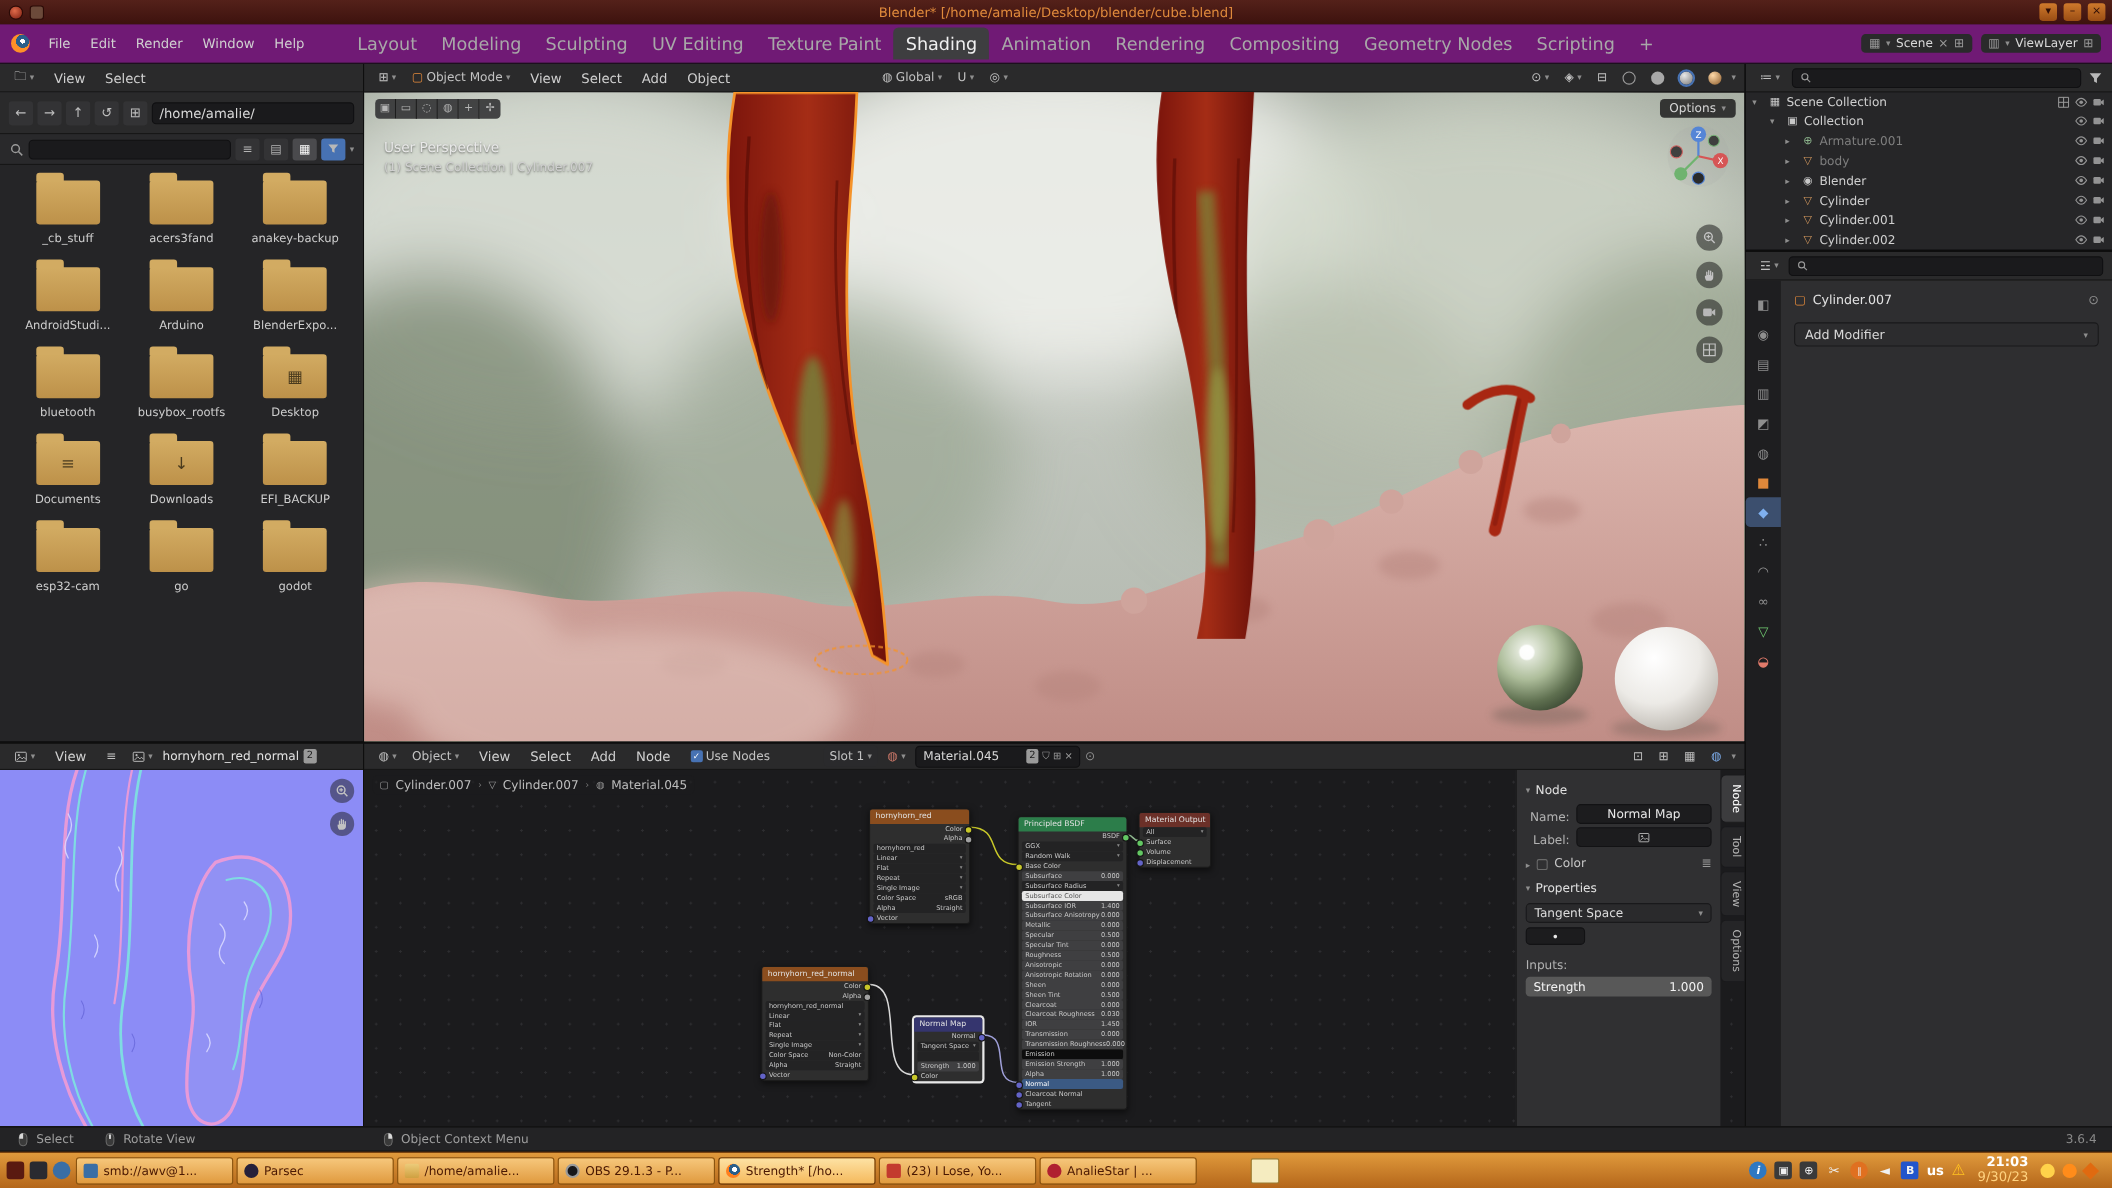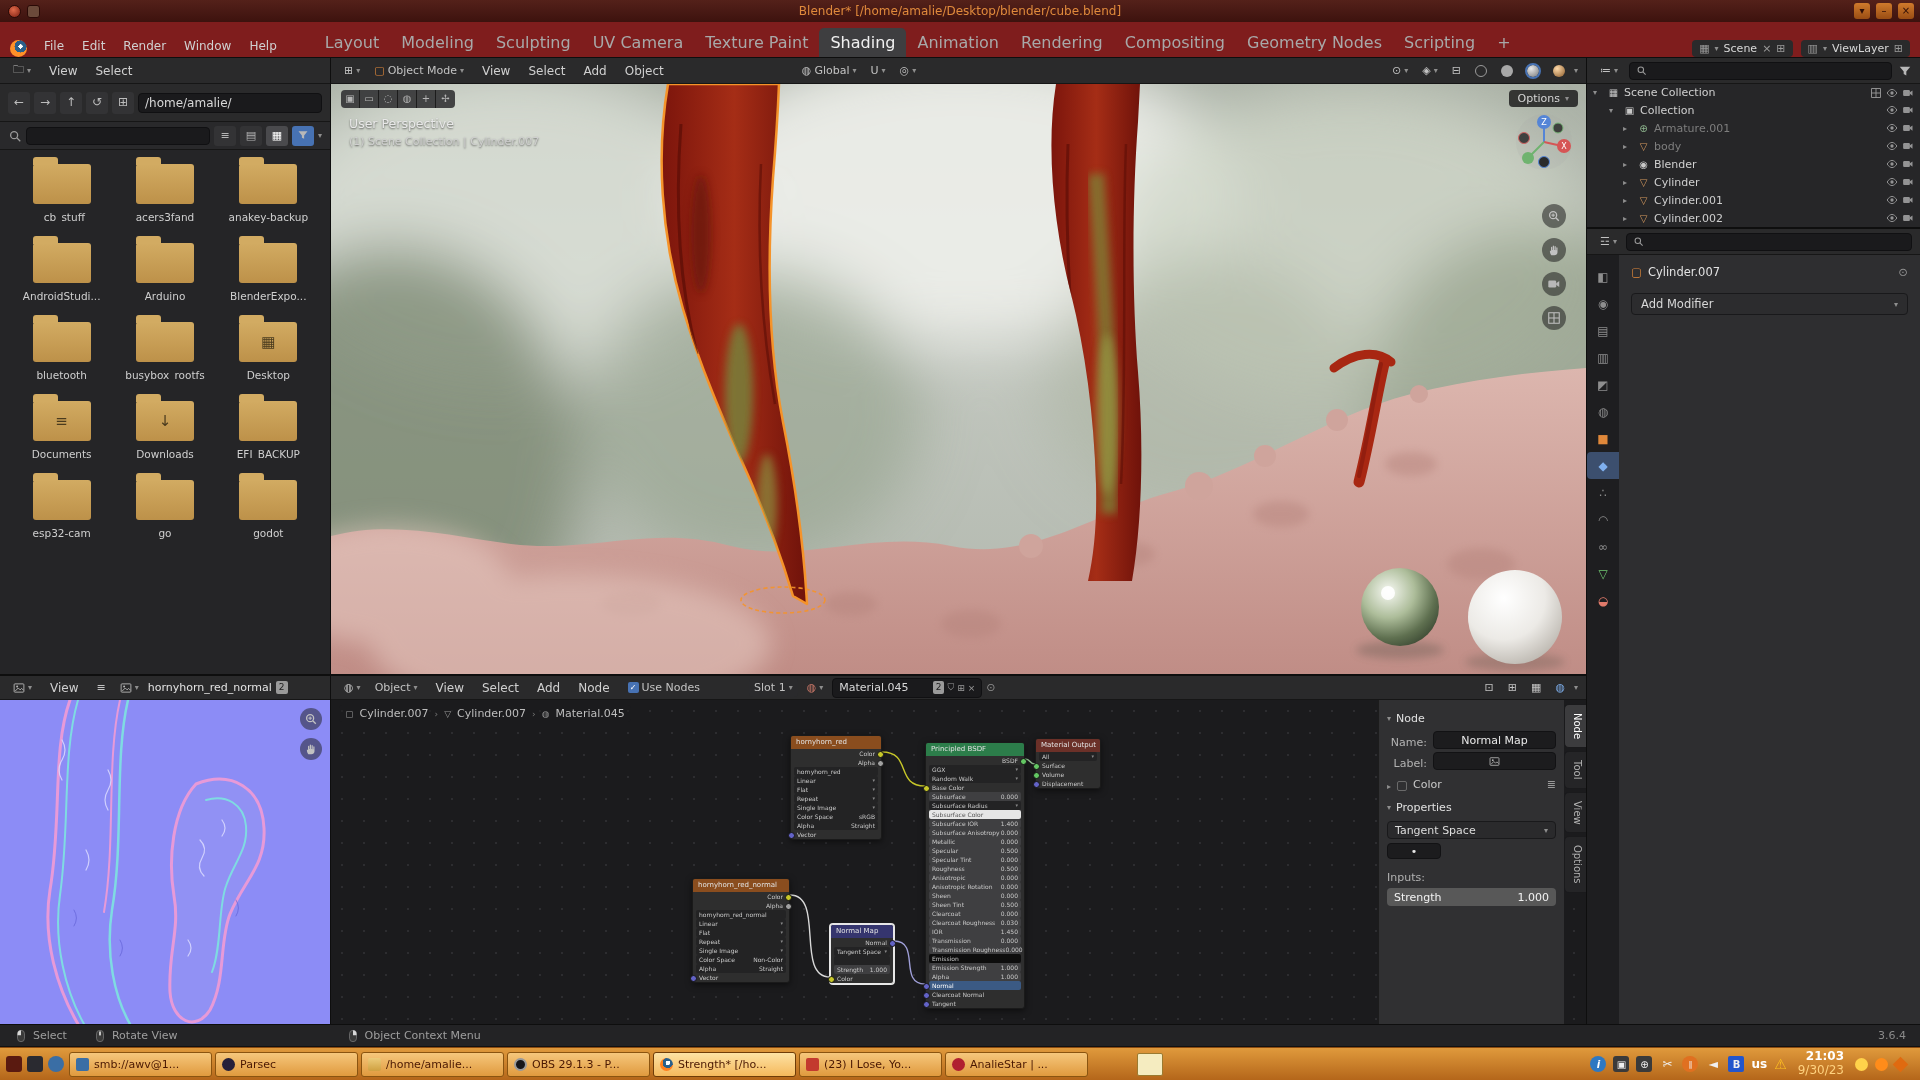--- a/index.html
+++ b/index.html
@@ -8,21 +8,21 @@
 svg.ic{width:14px;height:14px;display:block}
 
 #titlebar{position:absolute;left:0;top:0;width:1920px;height:22px;background:linear-gradient(#54211a,#3d120e);display:flex;align-items:center;z-index:50}
 #titlebar .tb-title{position:absolute;left:0;right:0;text-align:center;color:#e08a3c;font-size:12px;line-height:22px}
 #titlebar .tb-left{display:flex;gap:6px;margin-left:8px;z-index:2}
 .tb-ico1{width:13px;height:13px;border-radius:50%;background:radial-gradient(circle at 40% 35%,#e06a4a,#7a1d10);border:1px solid #2a0a06}
 .tb-ico2{width:13px;height:13px;border-radius:3px;background:#6b4a3a;border:1px solid #2a0a06}
 #titlebar .tb-btns{position:absolute;right:6px;top:3px;display:flex;gap:6px;z-index:2}
 .wbtn{width:16px;height:16px;border-radius:3px;background:linear-gradient(#cf7a2c,#9a4d14);color:#2e0d06;font-size:10px;line-height:15px;text-align:center}
 
-#topbar{position:absolute;left:0;top:22px;width:1920px;height:36px;background:#7f1d1d;display:flex;align-items:flex-end;border-bottom:1px solid #0e0e0e;z-index:40}
+#topbar{position:absolute;left:0;top:22px;width:1920px;height:36px;background:#701a75;display:flex;align-items:center;border-bottom:1px solid #0e0e0e;z-index:40}
 .blogo{width:17px;height:17px;border-radius:50%;background:radial-gradient(circle at 62% 38%,#fff 0 14%,#2a5f8a 15% 40%,#ff9028 41%);margin:0 8px 0 10px}
 .menu-item{padding:4px 9px;color:#d0d0d0;font-size:12px;border-radius:4px}
 #tabs{display:flex;margin-left:28px;align-items:center}
 .wtab{padding:5px 11px;font-size:16px;color:#a8a8a8;border-radius:5px 5px 0 0;white-space:nowrap}
 .wtab.active{background:#3e3e40;color:#f0f0f0}
 #topbar .tb-right{margin-left:auto;display:flex;gap:8px;margin-right:10px;align-items:center}
 .scene-widget{display:flex;align-items:center;gap:5px;background:#2a2a2b;border-radius:4px;padding:2px 7px;font-size:11px;color:#d8d8d8}
 .scene-widget .wic{color:#9a9a9a;font-size:11px}
 
 .editor{position:absolute;background:#252527;outline:1px solid #0e0e0e}
@@ -49,21 +49,21 @@
 .folder-ic.downloads::after{content:"↓"}
 .fb-name{font-size:10.5px;color:#cfcfcf;margin-top:7px;white-space:nowrap;overflow:hidden}
 
 #viewport{left:331px;top:58px;width:1255px;height:616px;background:#3a3a3a}
 #viewport .vp-canvas{position:absolute;left:0;top:26px;width:1255px;height:590px;overflow:hidden}
 .vp-tools{position:absolute;left:10px;top:32px;display:flex;z-index:6}
 .vp-tools span{width:19px;height:18px;background:#2d2d2fdd;border-right:1px solid #1c1c1c;color:#b5b5b5;font-size:10px;text-align:center;line-height:18px}
 .vp-tools span:first-child{border-radius:4px 0 0 4px}
 .vp-tools span:last-child{border-radius:0 4px 4px 0;border-right:none}
 .vp-options{position:absolute;right:8px;top:32px;background:#1d1d1dd8;border-radius:4px;padding:2px 9px;font-size:11px;color:#d5d5d5;display:flex;gap:5px;align-items:center;z-index:6}
-.vp-text{position:absolute;left:18px;top:58px;z-index:6;text-shadow:0 1px 2px rgba(0,0,0,.6)}
+.vp-text{position:absolute;left:18px;top:68px;z-index:6;text-shadow:0 1px 2px rgba(0,0,0,.6)}
 .vp-text .l1{font-size:12.5px;color:#e8e8e8}
 .vp-text .l2{font-size:11px;color:#cfcfcf;margin-top:4px}
 .vp-gizmo{position:absolute;right:12px;top:54px;width:60px;height:60px;z-index:6}
 .vp-nav{position:absolute;right:20px;top:146px;display:flex;flex-direction:column;gap:10px;z-index:6}
 .vp-nav .nbt{width:24px;height:24px;border-radius:50%;background:rgba(30,30,30,.55);display:flex;align-items:center;justify-content:center}
 .sph{width:12px;height:12px;border-radius:50%;display:inline-block}
 .sph.wire{border:1.5px solid #9a9a9a}
 .sph.solid{background:#a8a8a8}
 .sph.mat{background:radial-gradient(circle at 35% 30%,#e8e8e8,#777);outline:2px solid #4772b3}
 .sph.rend{background:radial-gradient(circle at 35% 30%,#ffd9a8,#8a5a2a)}
@@ -238,21 +238,21 @@
     <span class="menu-item">File</span>
       <span class="menu-item">Edit</span>
       <span class="menu-item">Render</span>
       <span class="menu-item">Window</span>
       <span class="menu-item">Help</span>
   </div>
   <div id="tabs">
     <span class="wtab">Layout</span>
       <span class="wtab">Modeling</span>
       <span class="wtab">Sculpting</span>
-      <span class="wtab">UV Camera</span>
+      <span class="wtab">UV Editing</span>
       <span class="wtab">Texture Paint</span>
       <span class="wtab active">Shading</span>
       <span class="wtab">Animation</span>
       <span class="wtab">Rendering</span>
       <span class="wtab">Compositing</span>
       <span class="wtab">Geometry Nodes</span>
       <span class="wtab">Scripting</span>
       <span class="wtab">+</span>
   </div>
   <div class="tb-right">

